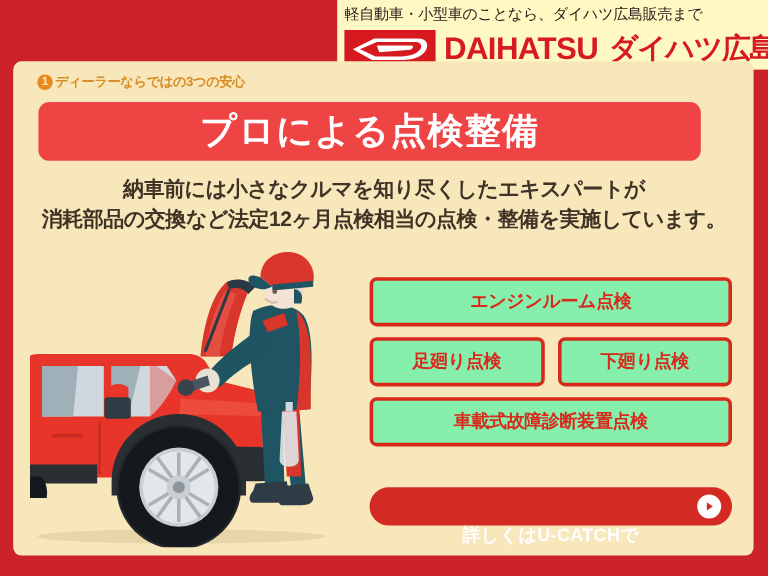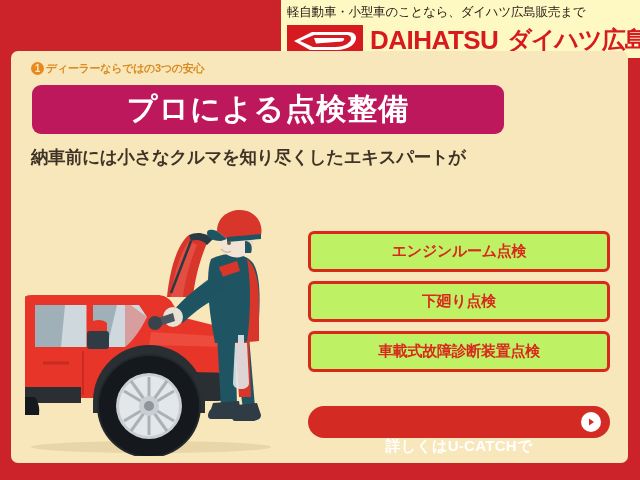--- a/index.html
+++ b/index.html
@@ -116,43 +116,43 @@
     font-weight: 700;
     color: #d98b24;
     letter-spacing: -0.3px;
   }
 
   
   .title-banner {
     position: absolute;
     left: 21px;
     top: 34px;
-    width: 472px;
+    width: 552px;
     height: 49px;
-    background: #be185d;
+    background: #ef4444;
     border-radius: 9px;
     display: flex;
     align-items: center;
     justify-content: center;
   }
   .title-text {
     font-size: 30px;
     font-weight: 700;
     color: #ffffff;
     letter-spacing: 1px;
     white-space: nowrap;
   }
 
   
   .description {
     position: absolute;
     left: 20px;
     top: 94px;
     width: 578px;
-    text-align: left;
+    text-align: center;
     color: #3f3326;
   }
   .desc-line {
     font-size: 17.5px;
     font-weight: 700;
     line-height: 25px;
     letter-spacing: -0.4px;
     white-space: nowrap;
   }
 
@@ -174,21 +174,21 @@
     width: 302px;
   }
   .check-row {
     display: flex;
     gap: 11px;
     margin-bottom: 9px;
   }
   .check-box {
     flex: 1 1 0;
     height: 41px;
-    background: #bef264;
+    background: #86efac;
     border: 3px solid #d9291d;
     border-radius: 6px;
     display: flex;
     align-items: center;
     justify-content: center;
     box-sizing: border-box;
   }
   .check-box.wide { flex: 1 1 100%; }
   .check-label {
     font-size: 15px;
@@ -262,20 +262,21 @@
       <span class="num-badge">1</span>
       <span class="eyebrow-text">ディーラーならではの3つの安心</span>
     </div>
 
     <div class="title-banner">
       <span class="title-text">プロによる点検整備</span>
     </div>
 
     <div class="description">
       <div class="desc-line">納車前には小さなクルマを知り尽くしたエキスパートが</div>
+      <div class="desc-line">消耗部品の交換など法定12ヶ月点検相当の点検・整備を実施しています。</div>
     </div>
 
     <div class="illustration">
       <svg width="290" height="255" viewBox="0 0 290 255" aria-hidden="true">
 
         <ellipse cx="130" cy="246" rx="120" ry="6" fill="#e9d6a8"></ellipse>
 
         <path d="M146 96 C150 58 160 40 168 34 L186 42 C180 56 174 76 172 96 Z" fill="#d8352b"></path>
         <path d="M150 96 C154 64 162 48 168 40 L176 44 C170 58 164 78 162 96 Z" fill="#e8564a" opacity="0.75"></path>
         <path d="M168 34 C176 30 186 32 192 38 L186 44 C182 39 175 38 170 40 Z" fill="#2a3a44"></path>
@@ -375,20 +376,23 @@
     </div>
 
     <div class="checks">
       <div class="check-row">
         <div class="check-box">
           <span class="check-label">エンジンルーム点検</span>
         </div>
       </div>
       <div class="check-row">
         <div class="check-box">
+          <span class="check-label">足廻り点検</span>
+        </div>
+        <div class="check-box">
           <span class="check-label">下廻り点検</span>
         </div>
       </div>
       <div class="check-row">
         <div class="check-box wide">
           <span class="check-label">車載式故障診断装置点検</span>
         </div>
       </div>
     </div>
 

